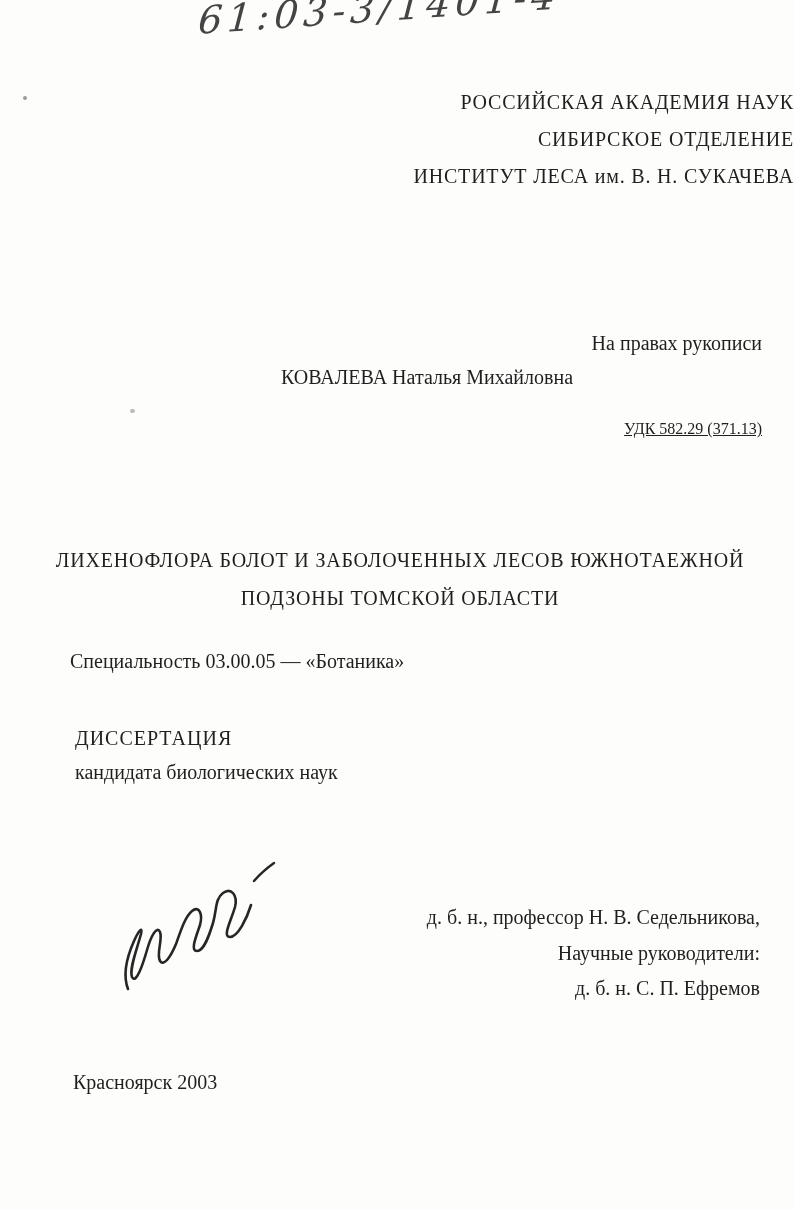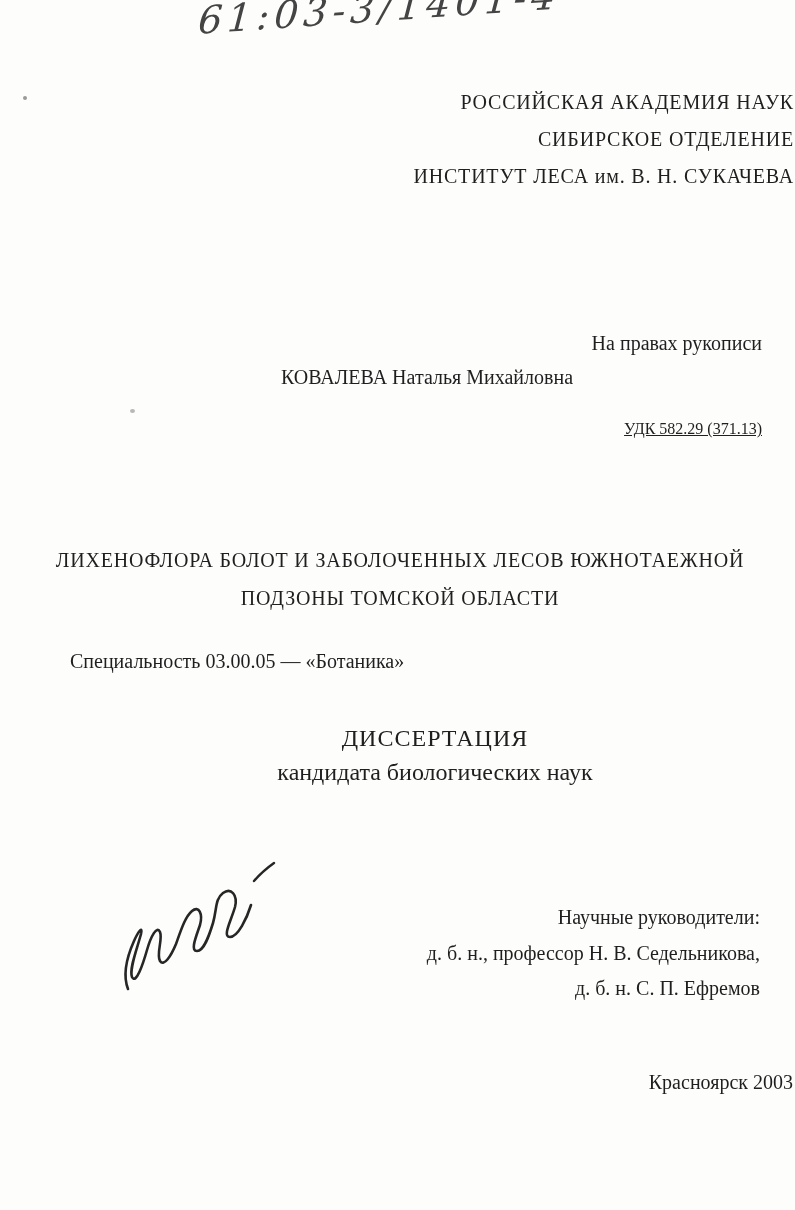--- a/index.html
+++ b/index.html
@@ -85,42 +85,42 @@
     top: 650px;
     width: 720px;
     font-size: 20px;
     white-space: nowrap;
   }
 
   .thesis-block {
     left: 75px;
     top: 721px;
     width: 720px;
-    text-align: center;
-    font-size: 24px;
+    text-align: left;
+    font-size: 20px;
     line-height: 34px;
   }
   .thesis-block .thesis-type {
     letter-spacing: 1px;
   }
 
   .supervisors-block {
     right: 35px;
     top: 900px;
     text-align: right;
     font-size: 20px;
     line-height: 35.5px;
     white-space: nowrap;
   }
 
   .imprint-line {
     left: 73px;
     top: 1071px;
     width: 720px;
-    text-align: right;
+    text-align: left;
     font-size: 20px;
     white-space: nowrap;
   }
 
   .signature {
     left: 96px;
     top: 856px;
     width: 185px;
     height: 165px;
   }
@@ -183,20 +183,20 @@
                C 108 95, 113 80, 117 67
                C 121 53, 119 43, 127 37
                C 135 31, 142 39, 139 51
                C 135 65, 126 81, 134 81
                C 142 81, 151 62, 155 49" stroke="#262626" stroke-width="2.6" stroke-linecap="round" stroke-linejoin="round"></path>
       <path d="M 158 25 C 164 18, 171 12, 178 7" stroke="#262626" stroke-width="2.4" stroke-linecap="round"></path>
     </svg>
   </div>
 
   <div class="abs supervisors-block">
+    <div>д. б. н., профессор Н. В. Седельникова,</div>
     <div>Научные руководители:</div>
-    <div>д. б. н., профессор Н. В. Седельникова,</div>
     <div>д. б. н. С. П. Ефремов</div>
   </div>
 
   <div class="abs imprint-line">Красноярск 2003</div>
 
 </div>
 
 </body></html>

